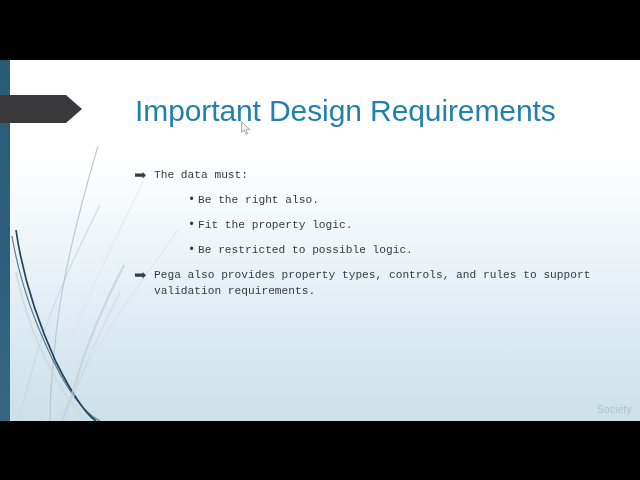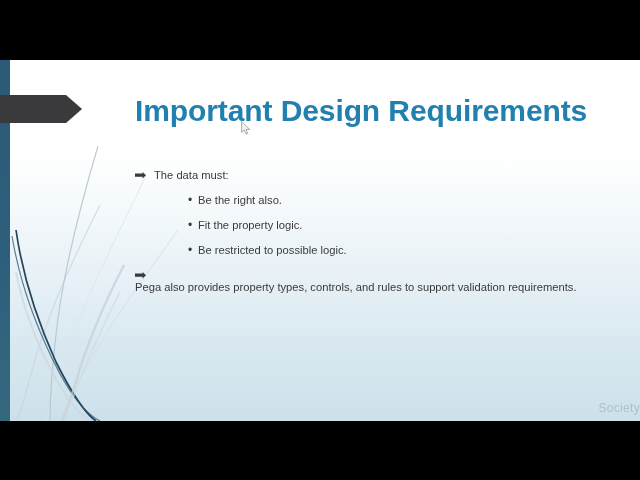--- a/index.html
+++ b/index.html
@@ -75,44 +75,45 @@
     height: 28px;
   }
 
   
   #slide-title {
     position: absolute;
     left: 135px;
     top: 32px;
     width: 470px;
     font-size: 30px;
-    font-weight: 700;
+    font-weight: 400;
     letter-spacing: -0.1px;
     color: #2180ae;
     white-space: nowrap;
     line-height: 1.25;
   }
 
   
   #slide-body {
     position: absolute;
     left: 135px;
     top: 108px;
     width: 470px;
+    font-family: Liberation Mono, monospace;
   }
 
   .bullet-row {
     display: flex;
     align-items: flex-start;
     color: #3a3a3a;
     font-size: 11.2px;
     line-height: 1.42;
   }
   .bullet-l1 { margin-bottom: 9px; }
-  .bullet-l1-last { margin-top: 3px; flex-direction: column; }
+  .bullet-l1-last { margin-top: 3px; }
 
   .marker-l1 {
     flex: 0 0 auto;
     width: 19px;
     padding-top: 4px;
     color: #3a3a3a;
   }
   .marker-l1 svg { display: block; }
 
   .bullet-l2 {
@@ -124,23 +125,23 @@
     width: 10px;
     font-size: 12px;
     line-height: 1.32;
     color: #3a3a3a;
   }
   .bullet-text { flex: 1 1 auto; }
 
   
   #slide-watermark {
     position: absolute;
-    right: 0;
+    right: 8px;
     bottom: 6px;
-    font-size: 12px;
+    font-size: 10px;
     color: rgba(120, 150, 168, 0.42);
     letter-spacing: 0.3px;
   }
 
   
   #mouse-cursor {
     position: absolute;
     left: 241px;
     top: 61px;
     width: 11px;

